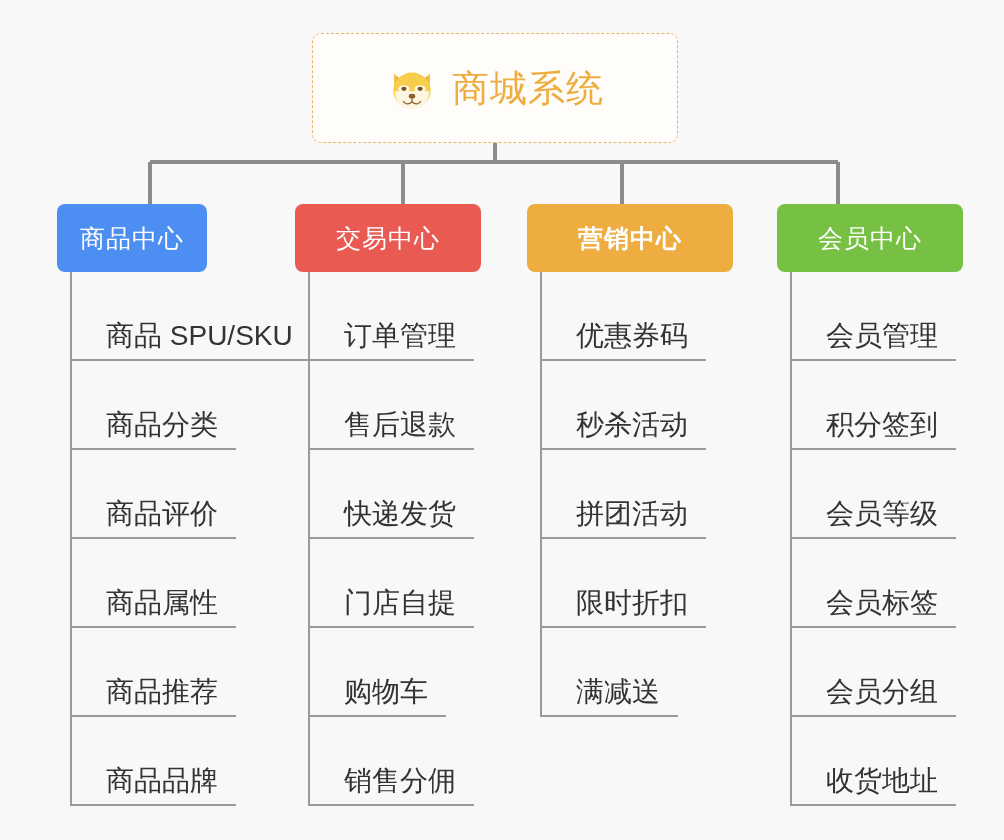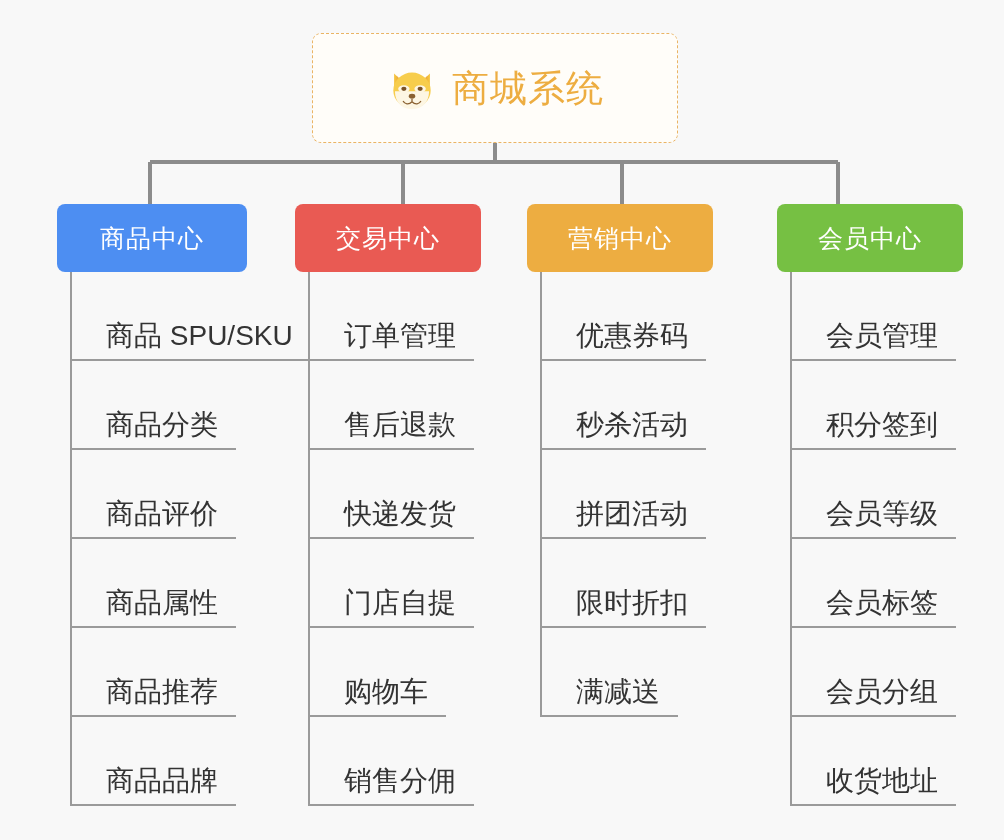--- a/index.html
+++ b/index.html
@@ -93,25 +93,25 @@
     border-bottom: 2px solid #9a9a9a;
     padding: 0 18px 6px 34px;
     font-size: 28px;
     color: #333333;
     white-space: nowrap;
     line-height: 1.2;
   }
 
   
   #branch-0 { left: 57px; }
-  #branch-0 .branch-header { width: 190px; background: #4d8ef2; }
+  #branch-0 .branch-header { width: 150px; background: #4d8ef2; }
   #branch-1 { left: 295px; }
   #branch-1 .branch-header { width: 186px; background: #e95a53; }
   #branch-2 { left: 527px; }
-  #branch-2 .branch-header { width: 186px; background: #edad41; }
+  #branch-2 .branch-header { width: 206px; background: #edad41; font-weight: bold; }
   #branch-3 { left: 777px; }
   #branch-3 .branch-header { width: 186px; background: #76c043; }
 </style>
 </head>
 <body>
 
 <div id="diagram">
 
   <svg class="connector-svg" viewBox="0 0 1004 840">
     <g stroke="#8c8c8c" stroke-width="4" fill="none" stroke-linecap="butt">

